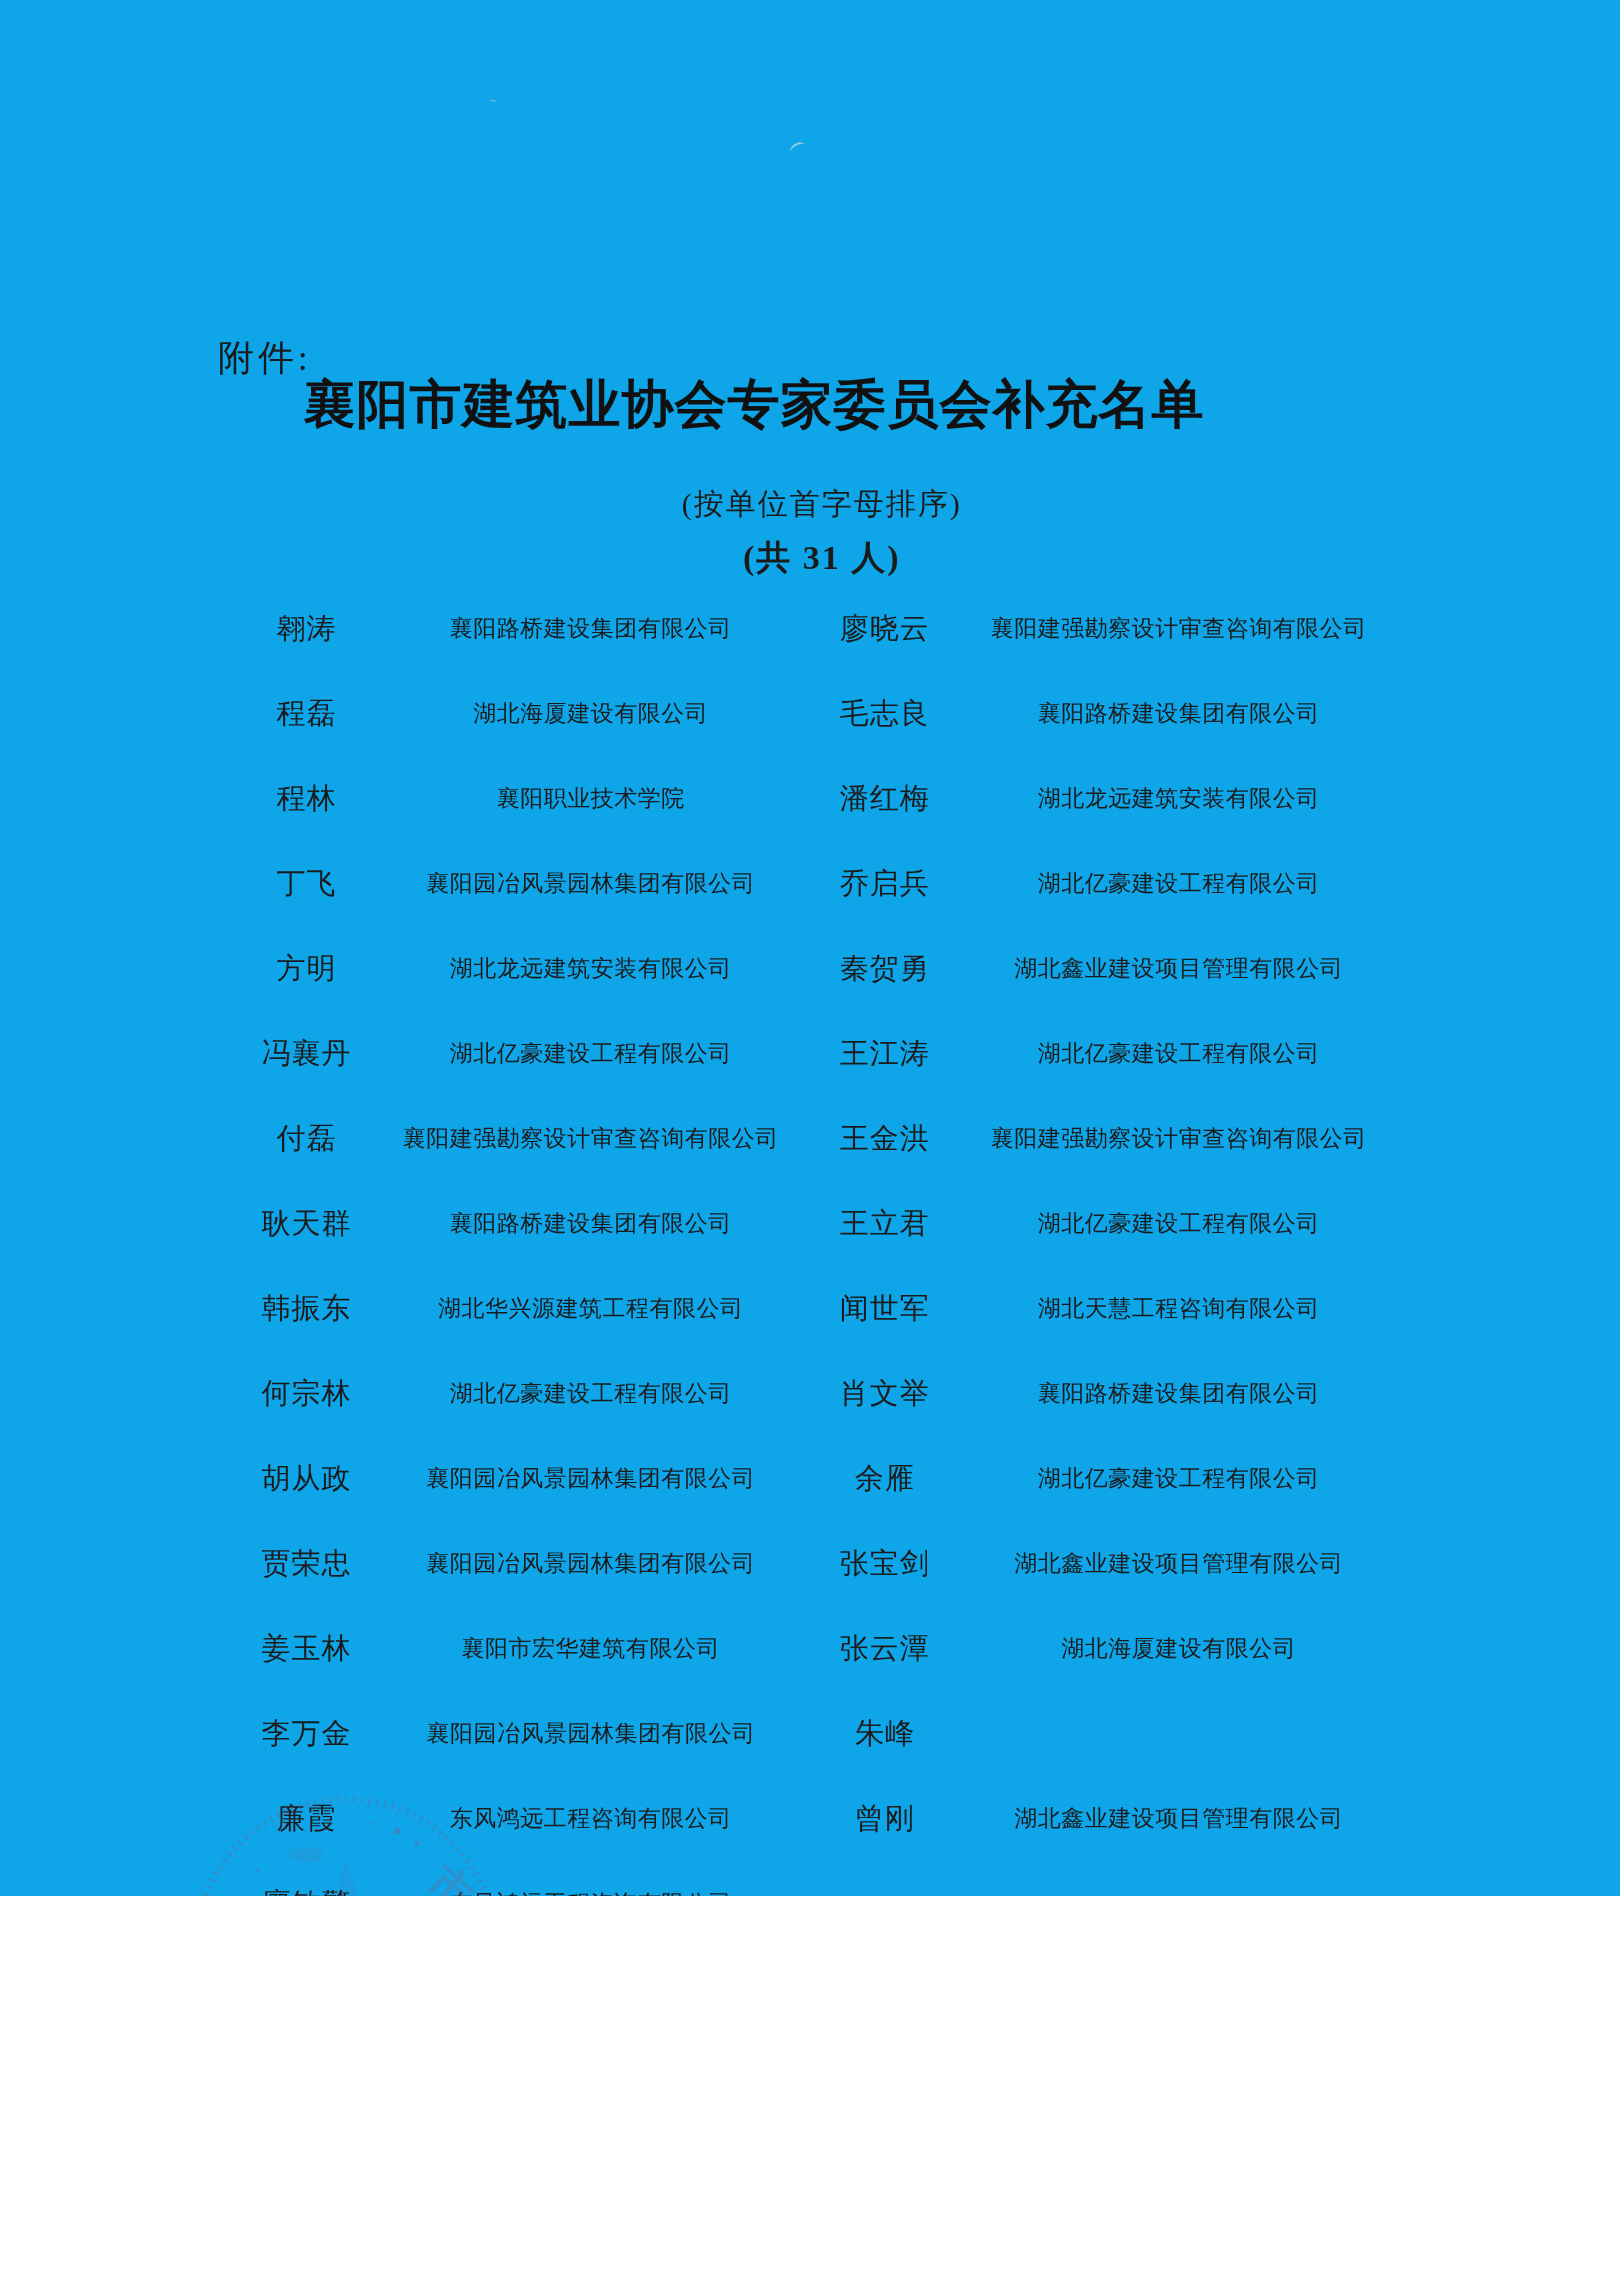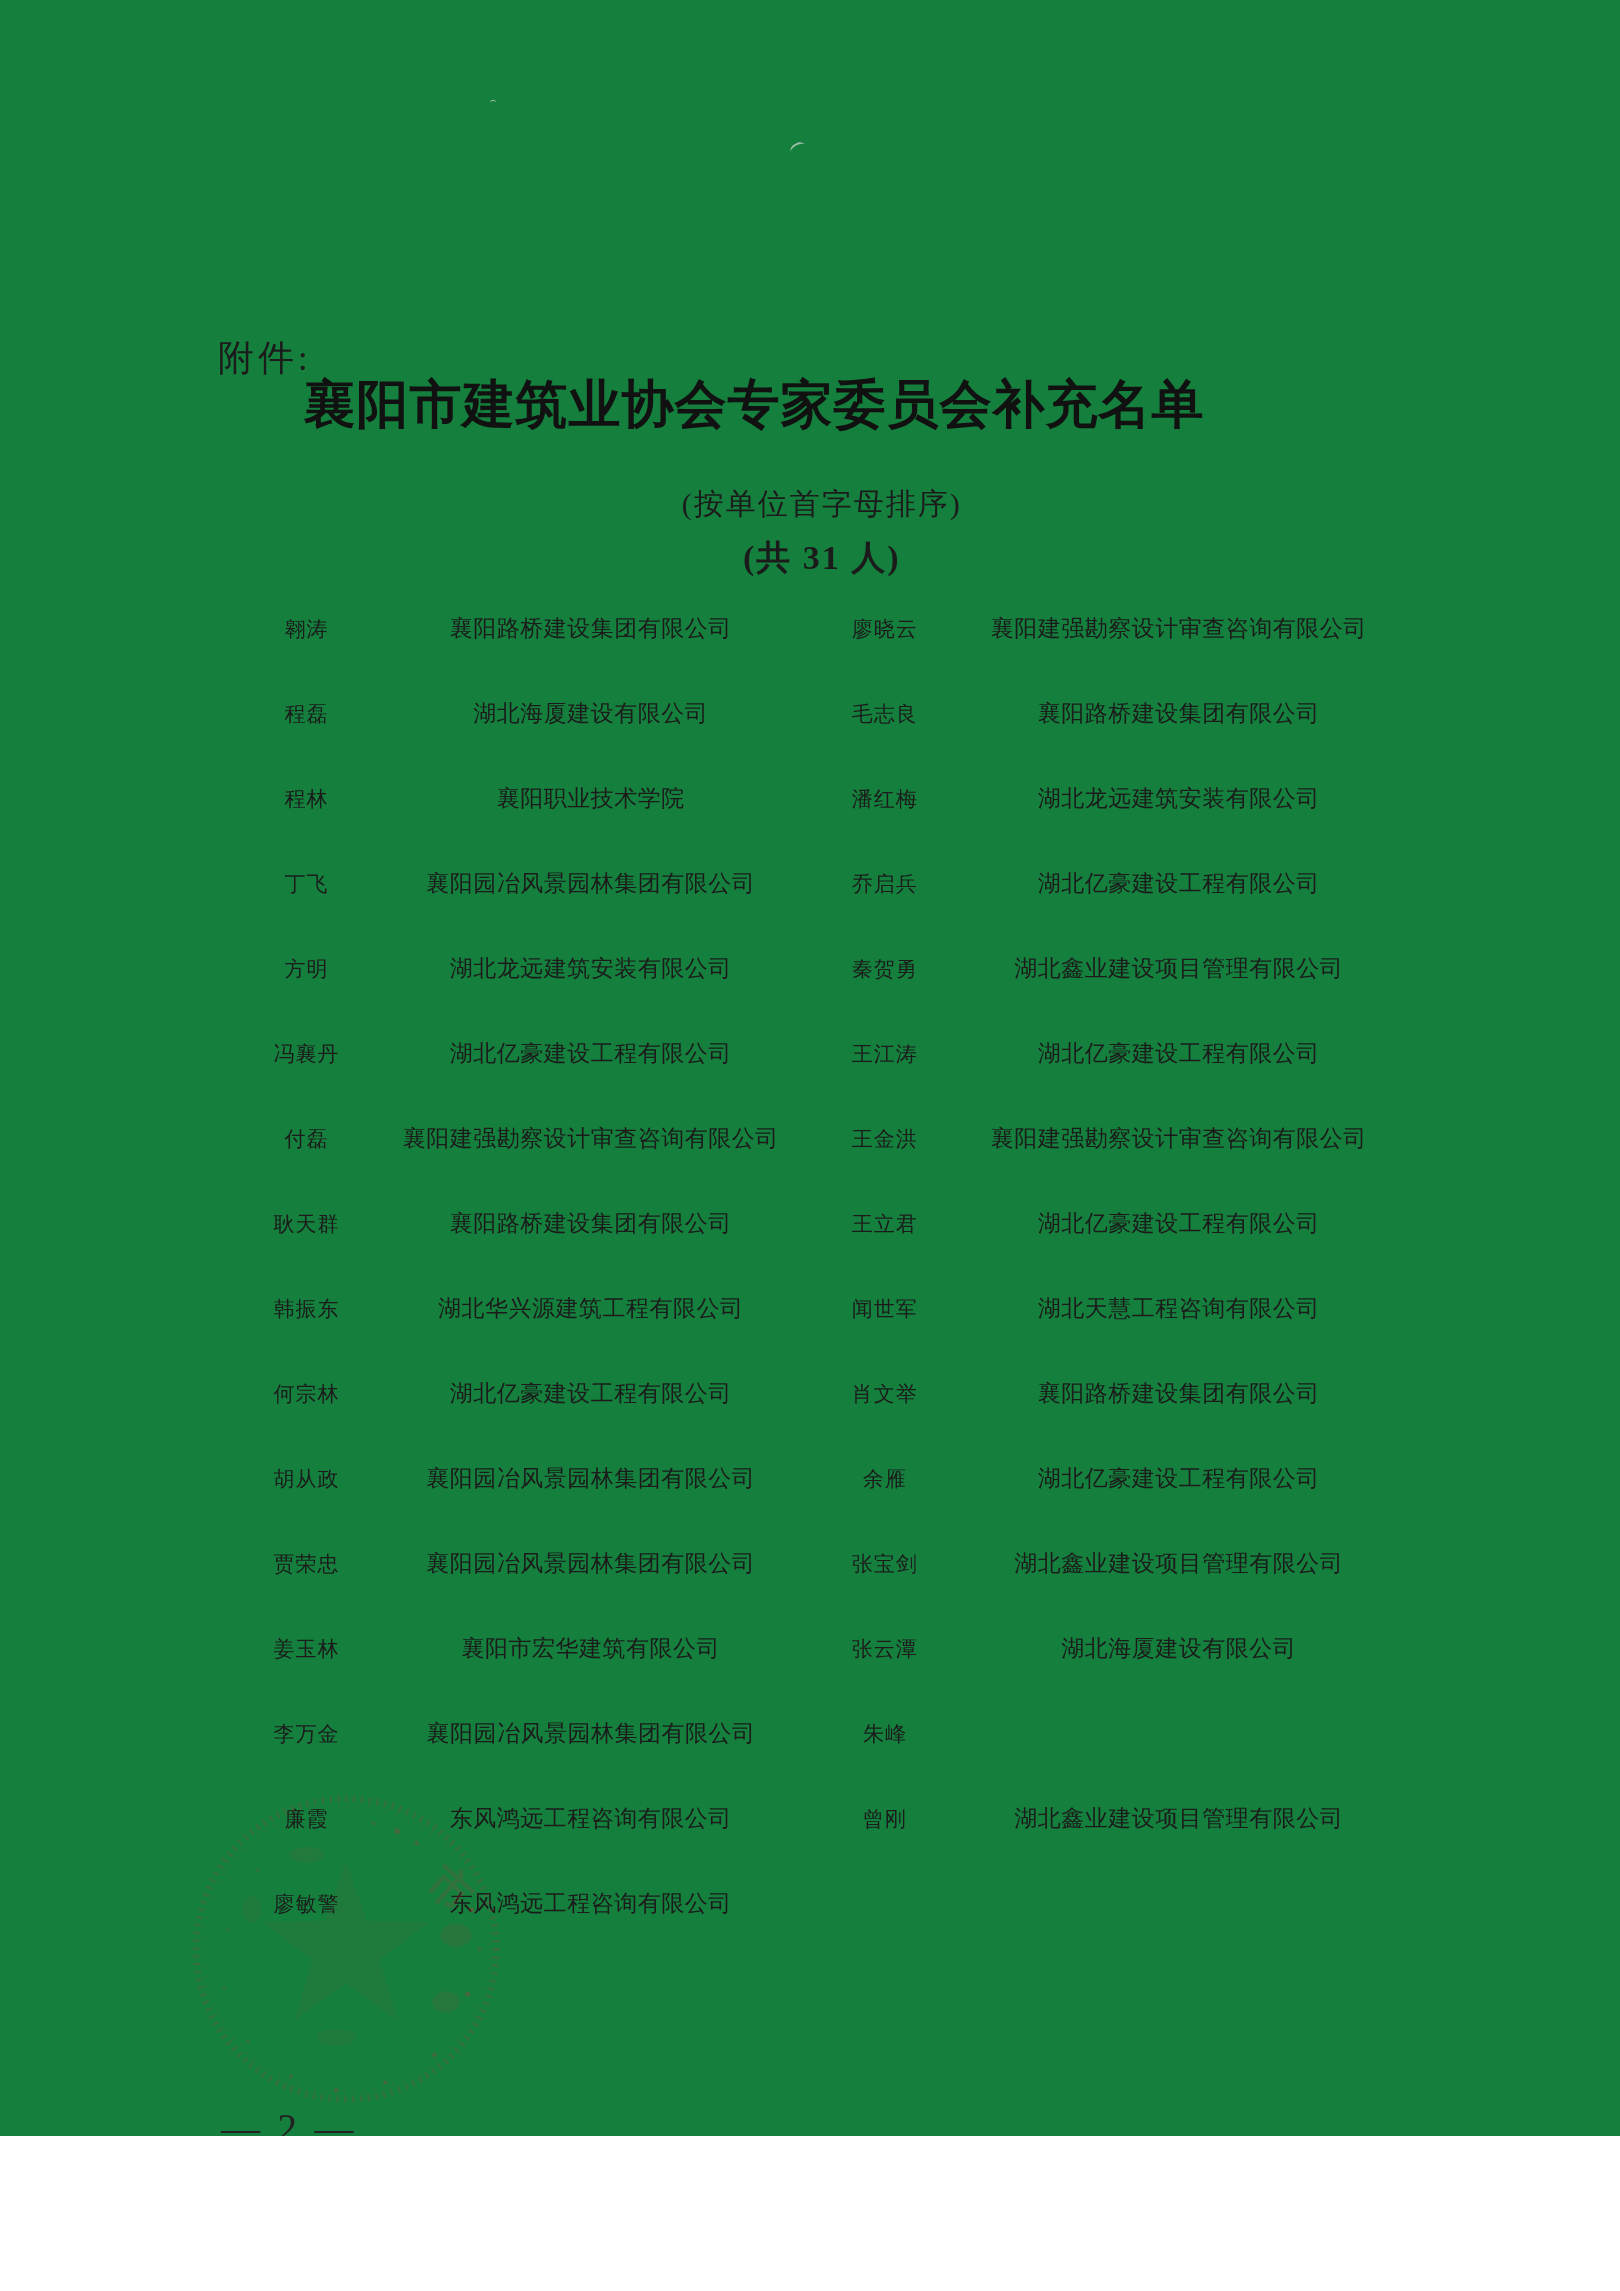--- a/index.html
+++ b/index.html
@@ -1,20 +1,20 @@
 <!DOCTYPE html>
 <html><head>
 <meta charset="utf-8">
 <style>
   html,body{margin:0;padding:0;background:#ffffff;}
   .page{
     position:relative;
     width:1620px;
-    height:2136px;
-    background:#15803d;
+    height:1896px;
+    background:#0ea5e9;
     font-family:"Liberation Serif","DejaVu Serif",serif;
     color:#1b1b1b;
     overflow:hidden;
   }
   .attachment{
     position:absolute;
     left:218px; top:334px;
     font-size:36px;
     letter-spacing:3.9px;
     font-family:"Liberation Serif","DejaVu Serif",serif;
@@ -55,21 +55,21 @@
   .roster-row{
     display:flex;
     height:85px;
     align-items:center;
   }
   .cell{
     text-align:center;
     white-space:nowrap;
     overflow:visible;
   }
-  .cell.name{ width:157px; font-size:21px; letter-spacing:1px;font-family:Liberation Serif, serif; }
+  .cell.name{ width:157px; font-size:29px; letter-spacing:1px;font-family:Liberation Serif, serif; }
   .cell.org{ font-size:23px; letter-spacing:0.5px; }
   .cell.org.left{ width:412px; }
   .cell.org.right{ width:431px; }
   .colgap{ width:9.8px; flex:0 0 9.8px; }
   .footer{
     position:absolute;
     left:221px; top:2105px;
     font-size:39px;
     letter-spacing:3.9px;
     color:#222;

